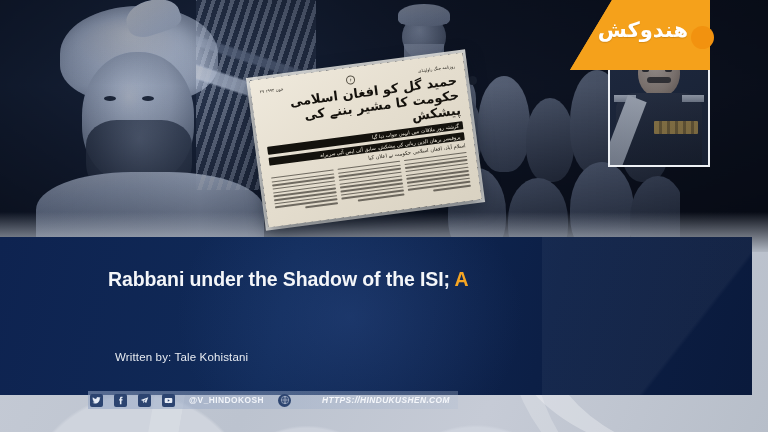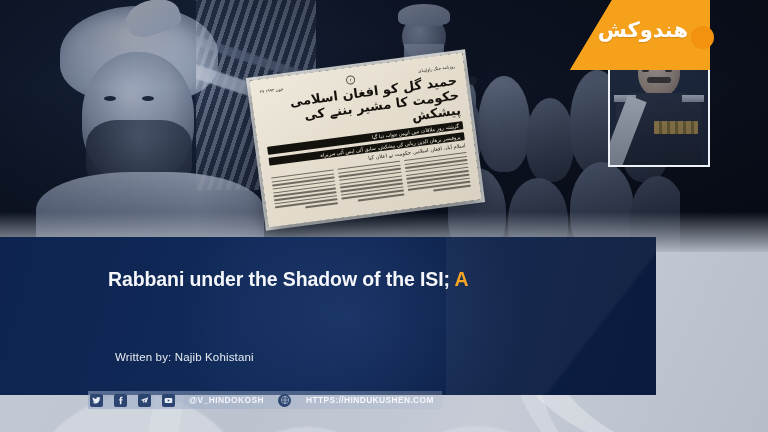--- a/index.html
+++ b/index.html
@@ -168,21 +168,21 @@
   .frame .medals { position:absolute; left:44px; top:84px; width:44px; height:13px;
     background:repeating-linear-gradient(90deg,#c9a24a 0 5px,#8d6f2f 5px 8px);
     border-radius:1px; opacity:.95; }
   .frame .epa { position:absolute; top:58px; width:22px; height:7px;
     background:linear-gradient(#cfd5dd,#9aa1ad); }
   .frame .epa.l { left:4px; } .frame .epa.r { right:4px; }
   .frame .wash2 { position:absolute; inset:0;
     background:linear-gradient(160deg, rgba(36,52,84,.30), rgba(20,28,46,.45)); }
 
   
-  .banner { position:absolute; left:0; top:237px; width:656px; height:158px;
+  .banner { position:absolute; left:0; top:237px; width:752px; height:158px;
     background:linear-gradient(105deg,#0e2350 0%, #102a58 38%, #0c1f46 72%, #0a1a3c 100%);
     overflow:hidden; }
   .banner .glow { position:absolute; left:170px; top:-70px; width:360px; height:300px;
     background:radial-gradient(ellipse at center, rgba(58,92,160,.30), rgba(58,92,160,0) 68%); }
   .banner .diag { position:absolute; right:-90px; top:-40px; width:300px; height:260px;
     background:linear-gradient(128deg, rgba(255,255,255,.045) 0 50%, rgba(255,255,255,0) 51%); }
 
   .title { position:absolute; left:108px; top:23px; width:520px;
     font-size:19.5px; font-weight:bold; color:#f4f6f9; line-height:1.95;
     letter-spacing:-.1px; }
@@ -200,21 +200,21 @@
   .soc { width:13px; height:13px; border-radius:2px; display:flex;
     align-items:center; justify-content:center;
     background:#2c4470; color:#dfe6f2; font-size:8px; }
   .soc svg { width:9px; height:9px; fill:#e6ecf6; }
   .handle { font-size:8.4px; font-weight:bold; color:#f2f5fa; letter-spacing:.45px;
     margin-left:3px; }
   .globe { width:13px; height:13px; border-radius:50%; background:#2c4470;
     display:flex; align-items:center; justify-content:center; margin-left:3px; }
   .globe svg { width:10px; height:10px; stroke:#e6ecf6; fill:none; stroke-width:1.1; }
   .site { font-size:8.4px; font-weight:bold; color:#f5f7fb; letter-spacing:.4px;
-    margin-left:4px; }
+    margin-left:20px;font-style:italic; }
 </style>
 </head>
 <body>
 
 <div class="canvas">
 
   <div class="backdrop">
     <div class="swoosh s1"></div>
     <div class="swoosh s2"></div>
     <div class="swoosh s3"></div>
@@ -347,21 +347,21 @@
   <div class="banner">
     <div class="glow"></div>
     <div class="diag"></div>
 
     <div class="title">
       <span>Rabbani under the Shadow of the ISI;</span>
       <span class="accent">A</span>
       <br>
     </div>
 
-    <div class="byline">Written by: Najib Kohistani</div>
+    <div class="byline">Written by: Tale Kohistani</div>
   </div>
 
   <div class="footer">
     <div class="inner">
       <span class="soc">
         <svg viewBox="0 0 24 24">
             <path d="M23 4.9c-.9.4-1.8.7-2.8.8 1-.6 1.8-1.6 2.1-2.8-1 .6-2 1-3.2 1.2A4.5 4.5 0 0 0 11.4 8 12.8 12.8 0 0 1 2.2 3.3a4.5 4.5 0 0 0 1.4 6 4.4 4.4 0 0 1-2-.6c0 2.2 1.5 4 3.6 4.4a4.5 4.5 0 0 1-2 .1 4.5 4.5 0 0 0 4.2 3.1A9 9 0 0 1 1 18.2a12.7 12.7 0 0 0 6.9 2c8.3 0 12.9-7 12.9-13v-.6c.9-.6 1.6-1.4 2.2-2.3z"></path>
           </svg>
       </span>
       <span class="soc">

